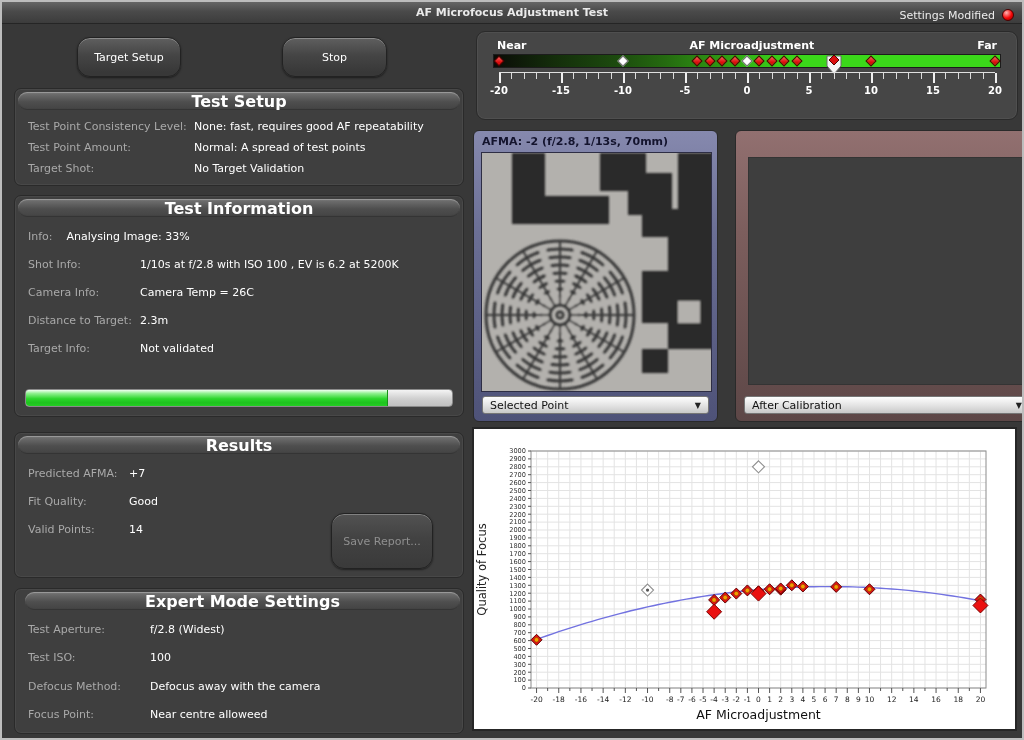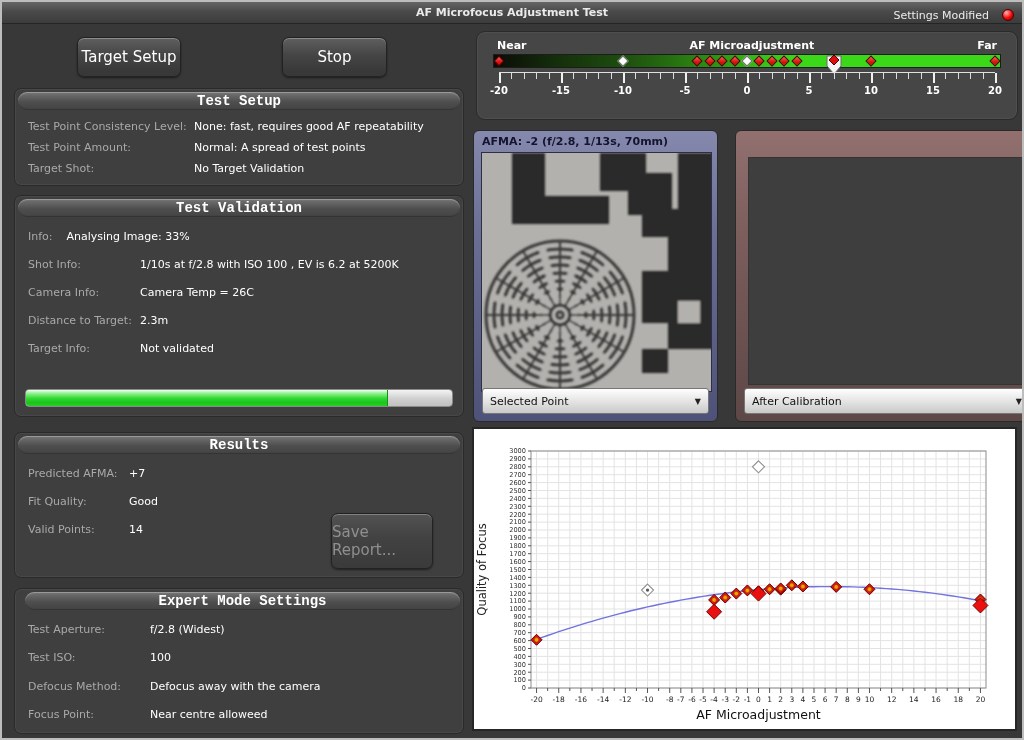--- a/index.html
+++ b/index.html
@@ -4,37 +4,37 @@
 <style>
   html,body{margin:0;padding:0;background:#777;}
   *{box-sizing:border-box;}
   #win{position:relative;width:1024px;height:740px;background:#383838;border:2px solid #bdbdbd;
        font-family:"DejaVu Sans","Liberation Sans",sans-serif;overflow:hidden;}
   
   .titlebar{position:absolute;left:0;top:0;right:0;height:22px;
     background:linear-gradient(#666,#4a4a4a 45%,#3c3c3c);border-bottom:1px solid #252525;
     display:flex;align-items:center;justify-content:center;}
   .title{font-size:11px;font-weight:bold;color:#eaeaea;}
-  .statusbox{position:absolute;right:8px;top:0;height:26px;display:flex;align-items:center;gap:13px;}
+  .statusbox{position:absolute;right:8px;top:0;height:26px;display:flex;align-items:center;gap:7px;}
   .statusbox .stxt{font-size:11px;color:#ececec;}
   .led{width:12px;height:12px;border-radius:50%;border:1px solid #4d0000;
     background:radial-gradient(circle at 35% 28%,#ffb3b3,#f40606 55%,#8d0000);}
   
-  .btn{position:absolute;border-radius:7px;border:1px solid #222;
+  .btn{position:absolute;border-radius:13px;border:1px solid #222;
     background:linear-gradient(#5f5f5f,#454545 45%,#383838 90%);
     box-shadow:inset 0 1px 0 rgba(255,255,255,.28), 0 1px 2px rgba(0,0,0,.5);
-    color:#fff;font-size:15px;display:flex;align-items:center;justify-content:center;cursor:default;}
+    color:#fff;font-size:11px;display:flex;align-items:center;justify-content:center;cursor:default;}
   .btn.disabled{color:#8f8f8f;background:linear-gradient(#525252,#424242 45%,#3a3a3a);}
   
   .box{position:absolute;left:12px;width:450px;background:#3f3f3f;border:1px solid #2a2a2a;
     border-radius:7px;box-shadow:inset 0 0 0 1px rgba(255,255,255,.05);}
   .pill{height:18px;margin:3px 3px 0 3px;border-radius:9px;
     background:linear-gradient(#747474,#4e4e4e 55%,#434343);
     box-shadow:inset 0 1px 1px rgba(255,255,255,.30), inset 0 -1px 1px rgba(0,0,0,.25);
-    display:flex;align-items:center;justify-content:center;color:#fff;font-size:14px;font-weight:bold;font-family:Liberation Mono, monospace;}
+    display:flex;align-items:center;justify-content:center;color:#fff;font-size:16px;font-weight:bold;}
   .rows{position:absolute;left:13px;right:13px;}
   .row{display:flex;align-items:center;font-size:11px;}
   .row .lbl{color:#a9a9a9;flex:0 0 auto;}
   .row .val{color:#fff;}
   .ts .row{height:21px;} .ts .lbl{width:166px;}
   .ti .row{height:28px;} .ti .lbl{width:112px;}
   .ti .row.inline .lbl{width:auto;margin-right:14px;}
   .rs .row{height:28px;} .rs .lbl{width:101px;}
   .ex .row{height:28.5px;} .ex .lbl{width:122px;}
   
@@ -63,21 +63,21 @@
   .pframe{position:absolute;top:128px;height:292px;border-radius:6px;border:1px solid #2a2a2a;}
   .pframe.left{left:471px;width:245px;background:linear-gradient(#8689ae,#6b6f95 35%,#4e5278);}
   .pframe.right{left:733px;width:316px;background:linear-gradient(#927070,#7c5e5d 35%,#5d4747);}
   .phead{position:absolute;top:4px;left:8px;right:8px;font-size:11px;font-weight:bold;color:#14142e;
     white-space:nowrap;overflow:hidden;}
   .pimg{position:absolute;left:7px;top:21px;width:231px;height:240px;border:1px solid #2e2e44;
     background:#b3b1ad;overflow:hidden;}
   .pvoid{position:absolute;left:12px;top:26px;right:12px;bottom:36px;background:#3e3e3e;border:1px solid #343434;}
   .dd{position:absolute;height:18px;border-radius:3px;border:1px solid #767676;
     background:linear-gradient(#fefefe,#e2e2e2 55%,#c9c9c9);display:flex;align-items:center;
-    justify-content:space-between;font-size:11px;color:#111;padding:12px 7px;}
+    justify-content:space-between;font-size:11px;color:#111;padding:4px 7px;}
   .dd .arr{font-size:8px;color:#222;}
   .pframe.left .dd{left:8px;right:8px;bottom:7px;}
   .pframe.right .dd{left:8px;right:20px;bottom:7px;}
   
   .chartpanel{position:absolute;left:470px;top:425px;width:545px;height:304px;background:#fff;
     border:2px solid #262626;}
 </style>
 </head>
 <body>
 
@@ -106,21 +106,21 @@
         <span class="val">Normal: A spread of test points</span>
       </div>
       <div class="row">
         <span class="lbl">Target Shot:</span>
         <span class="val">No Target Validation</span>
       </div>
     </div>
   </div>
 
   <div class="box ti" style="top:193px;height:222px;">
-    <div class="pill">Test Validation</div>
+    <div class="pill">Test Information</div>
     <div class="rows" style="top:26px;">
       <div class="row inline">
         <span class="lbl">Info:</span>
         <span class="val">Analysing Image: 33%</span>
       </div>
       <div class="row">
         <span class="lbl">Shot Info:</span>
         <span class="val">1/10s at f/2.8 with ISO 100 , EV is 6.2 at 5200K</span>
       </div>
       <div class="row">

